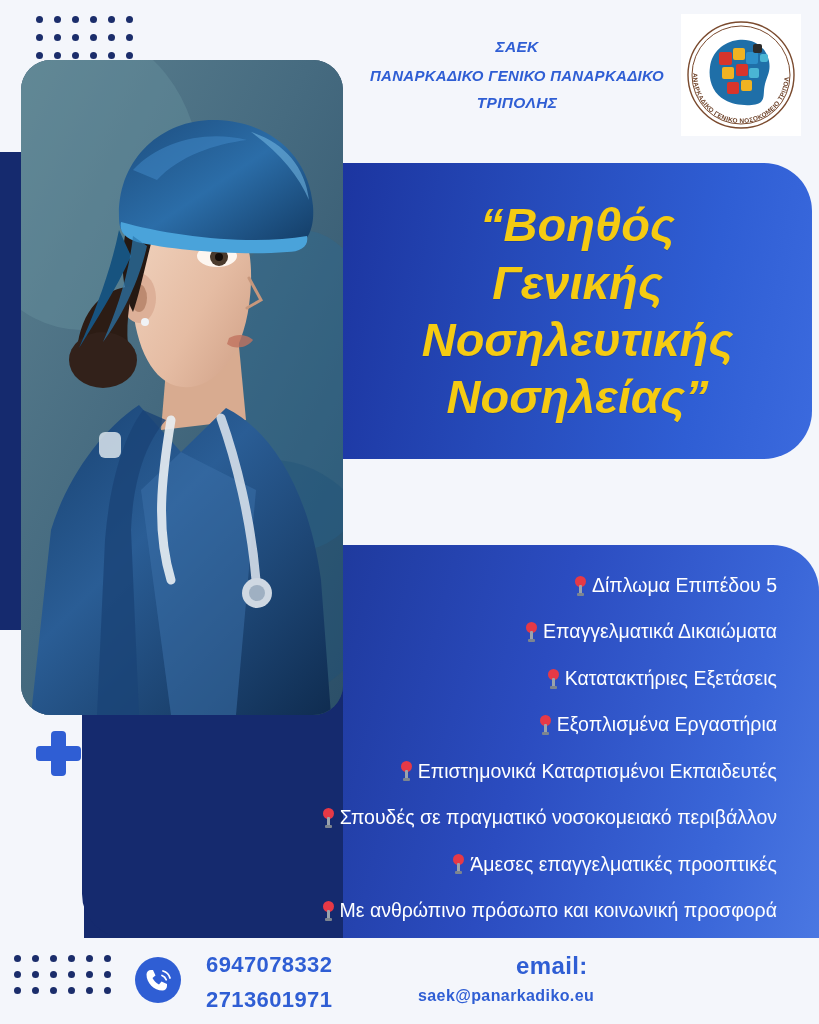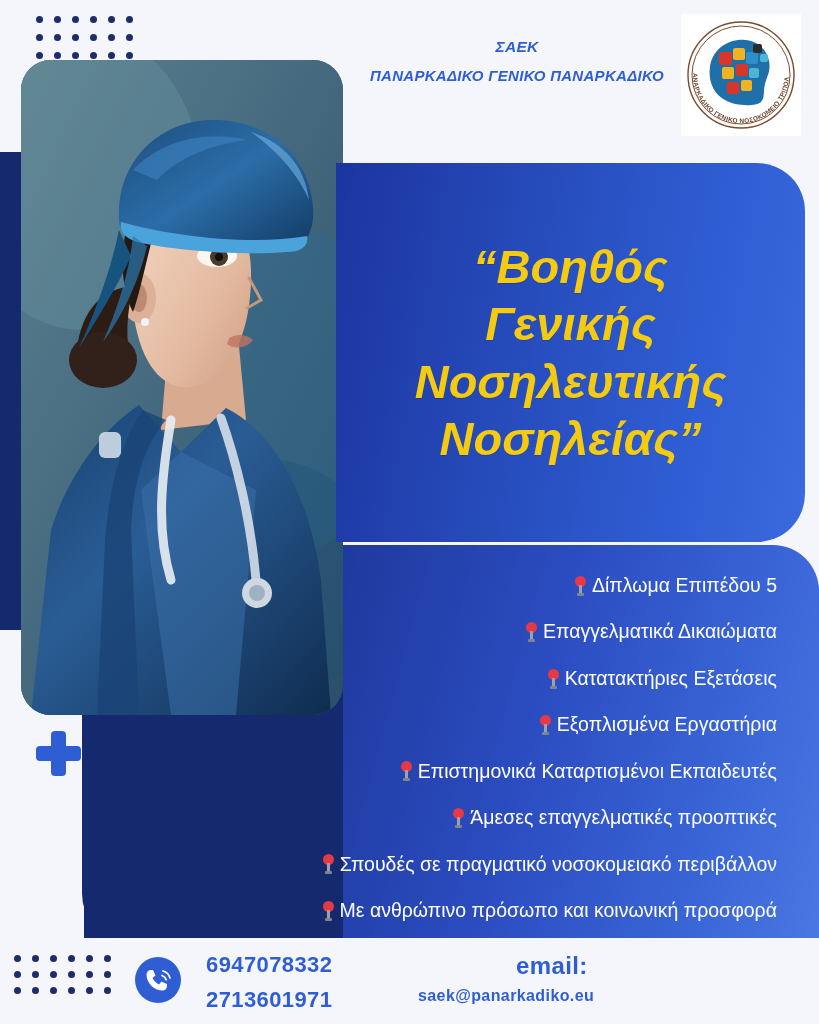--- a/index.html
+++ b/index.html
@@ -65,21 +65,21 @@
   }
   .header-text div { white-space:nowrap; }
   .header-text .ln2 { font-size:15px; }
 
   
   .logo { position:absolute; left:681px; top:14px; width:120px; height:122px; }
   .logo svg { display:block; width:100%; height:100%; }
 
   
   .title-panel {
-    position:absolute; left:336px; top:163px; width:469px; height:379px;
+    position:absolute; left:343px; top:163px; width:469px; height:296px;
     background:linear-gradient(100deg,#1c35a0 0%,#2549b8 35%,#2f5ed4 75%,#3b6ade 100%);
     border-radius:0 48px 48px 0;
     display:flex; align-items:center; justify-content:center;
   }
   .title-text {
     color:#f5cb12;
     font-weight:bold; font-style:italic;
     font-size:47px; line-height:1.22;
     text-align:center;
     width:100%;
@@ -217,20 +217,21 @@
       <path d="M98 170 C90 210 74 252 58 288 C74 262 96 228 110 196 Z" fill="#17537f"></path>
       <path d="M112 176 C108 214 96 250 82 282 C100 258 118 222 126 186 Z" fill="#2b79b0" opacity="0.7"></path>
     </svg>
   </div>
 
   <div class="cross"></div>
 
   <div class="header-text">
     <div>ΣΑΕΚ</div>
     <div class="ln2">ΠΑΝΑΡΚΑΔΙΚΟ ΓΕΝΙΚΟ ΠΑΝΑΡΚΑΔΙΚΟ</div>
+    <div>ΤΡΙΠΟΛΗΣ</div>
   </div>
 
   <div class="logo">
     <svg viewBox="0 0 120 122" aria-hidden="true">
       <defs>
         <path id="ringPathTop" d="M 60 112 m -48 0 a 48 48 0 1 1 96 0" fill="none"></path>
         <path id="ringPathBot" d="M 12 61 a 48 48 0 1 0 96 0" fill="none"></path>
       </defs>
       <rect width="120" height="122" fill="#ffffff"></rect>
       <circle cx="60" cy="61" r="53" fill="none" stroke="#7a4a2e" stroke-width="1.4"></circle>
@@ -307,29 +308,29 @@
           <span class="base"></span>
         </span>
       <span>Επιστημονικά Καταρτισμένοι Εκπαιδευτές</span>
     </div>
     <div class="bullet">
       <span class="pin">
           <span class="head"></span>
           <span class="stem"></span>
           <span class="base"></span>
         </span>
+      <span>Σπουδές σε πραγματικό νοσοκομειακό περιβάλλον</span>
+    </div>
+    <div class="bullet">
+      <span class="pin">
+          <span class="head"></span>
+          <span class="stem"></span>
+          <span class="base"></span>
+        </span>
       <span>Άμεσες επαγγελματικές προοπτικές</span>
-    </div>
-    <div class="bullet">
-      <span class="pin">
-          <span class="head"></span>
-          <span class="stem"></span>
-          <span class="base"></span>
-        </span>
-      <span>Σπουδές σε πραγματικό νοσοκομειακό περιβάλλον</span>
     </div>
     <div class="bullet">
       <span class="pin">
           <span class="head"></span>
           <span class="stem"></span>
           <span class="base"></span>
         </span>
       <span>Με ανθρώπινο πρόσωπο και κοινωνική προσφορά</span>
     </div>
   </div>

